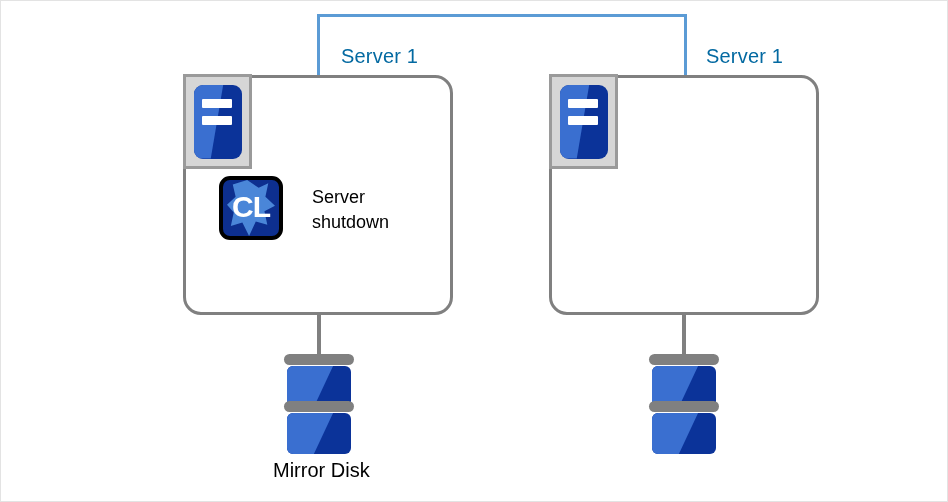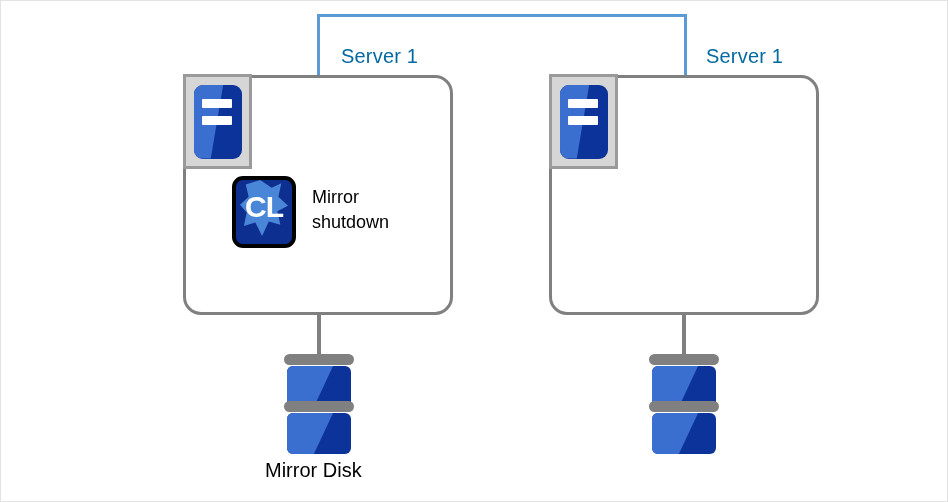--- a/index.html
+++ b/index.html
@@ -98,24 +98,24 @@
     height: 9px;
     background: #ffffff;
     border-radius: 1px;
   }
   .machine-bar.b1 { top: 14px; }
   .machine-bar.b2 { top: 31px; }
 
   
   .cl-icon {
     position: absolute;
-    left: 231px;
+    left: 218px;
     top: 175px;
     width: 64px;
-    height: 72px;
+    height: 64px;
     border-radius: 11px;
     background: #0d2f8f;
     border: 4px solid #000000;
     box-sizing: border-box;
     overflow: hidden;
   }
   .cl-splash {
     position: absolute;
     left: 4px;
     top: 0px;
@@ -202,20 +202,21 @@
     clip-path: polygon(0 0, 72% 0, 42% 100%, 0 100%);
   }
 
   
   .disk-caption {
     position: absolute;
     top: 458px;
     font-size: 20px;
     color: #000000;
     white-space: nowrap;
+    margin-left: 8px;
   }
   #caption-disk-1 { left: 264px; }
 </style>
 </head>
 <body>
 
 <div id="canvas">
 
   <div class="interconnect"></div>
 
@@ -228,21 +229,21 @@
       <div class="machine-bar b1"></div>
       <div class="machine-bar b2"></div>
     </div>
   </div>
 
   <div class="cl-icon">
     <div class="cl-splash"></div>
     <div class="cl-text">CL</div>
   </div>
 
-  <div class="cl-caption">Mirror
+  <div class="cl-caption">Server
 shutdown</div>
 
   <div class="leg" id="leg-1"></div>
 
   <div class="disk" id="disk-1">
     <div class="disk-plate p1"></div>
     <div class="disk-block d1"></div>
     <div class="disk-plate p2"></div>
     <div class="disk-block d2"></div>
   </div>

